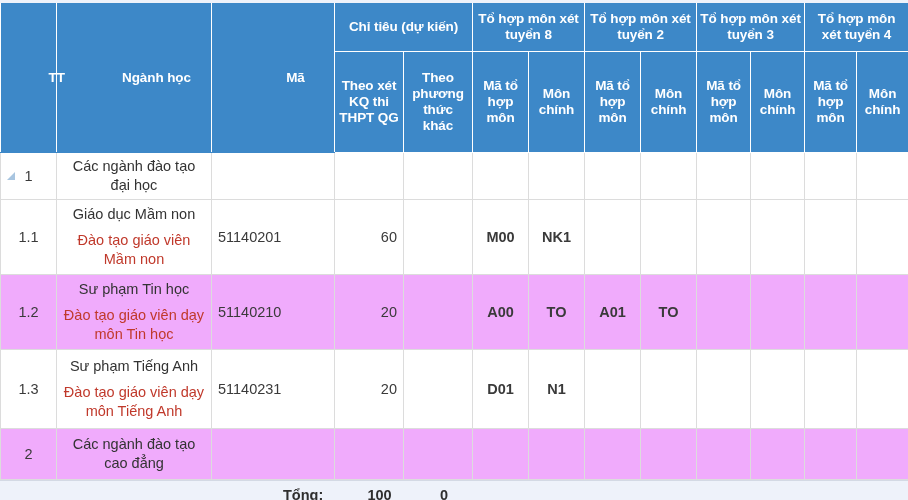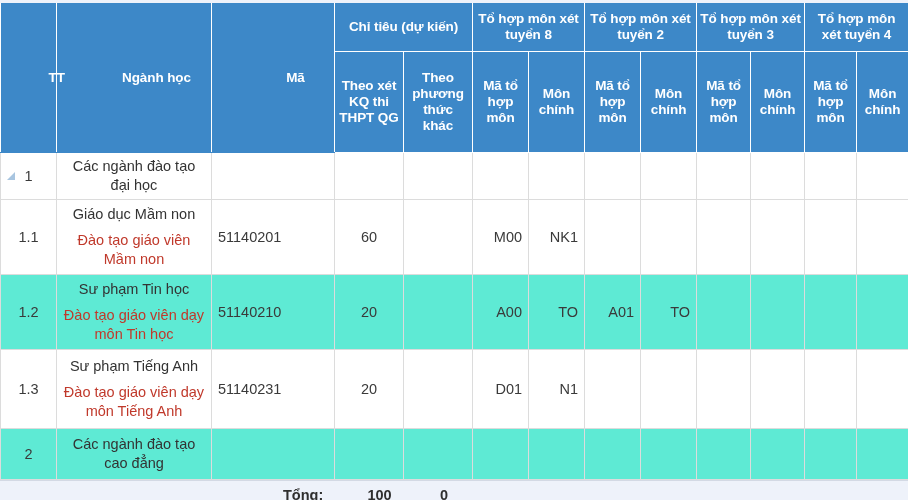--- a/index.html
+++ b/index.html
@@ -58,21 +58,21 @@
     border-bottom: 1px solid #dcdcdc;
     font-size: 14.5px;
     color: #3a3a3a;
     vertical-align: middle;
     padding: 4px 6px;
     line-height: 1.3;
     background: transparent;
     white-space: normal;
   }
   table.admissions tbody tr.alt td {
-    background: #5eead4;
+    background: #f0abfc;
   }
   table.admissions tbody td.first-col {
     border-left: 1px solid #dcdcdc;
   }
 
   .tt-cell {
     text-align: center;
     position: relative;
     color: #2f2f2f;
     font-size: 14.5px;
@@ -99,25 +99,26 @@
   .name-cell .sub-name {
     color: #c0392b;
     display: block;
     margin-top: 7px;
   }
   .code-cell {
     text-align: left;
     padding-left: 9px;
   }
   .num-cell {
-    text-align: center;
+    text-align: right;
   }
   .combo-cell {
-    text-align: right;
+    text-align: center;
     padding-left: 7px;
+    font-weight: bold;
   }
 
   
   .footer-band {
     width: 908px;
     background: #eef2fa;
     border-top: 1px solid #d3d9e4;
     border-bottom: 1px solid #d3d9e4;
     box-sizing: border-box;
     height: 31px;

